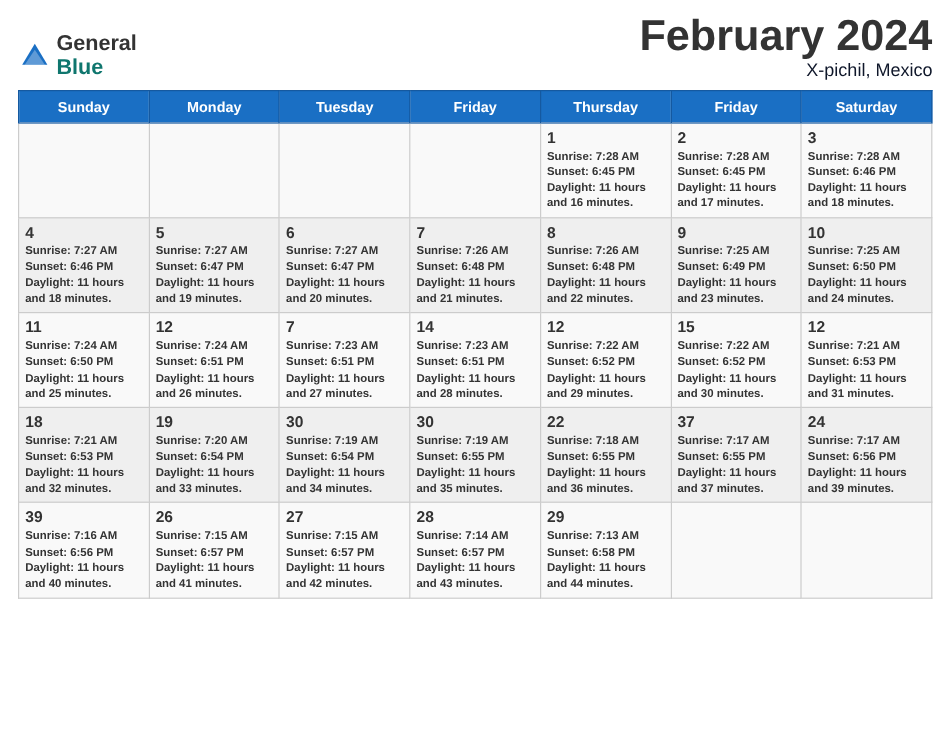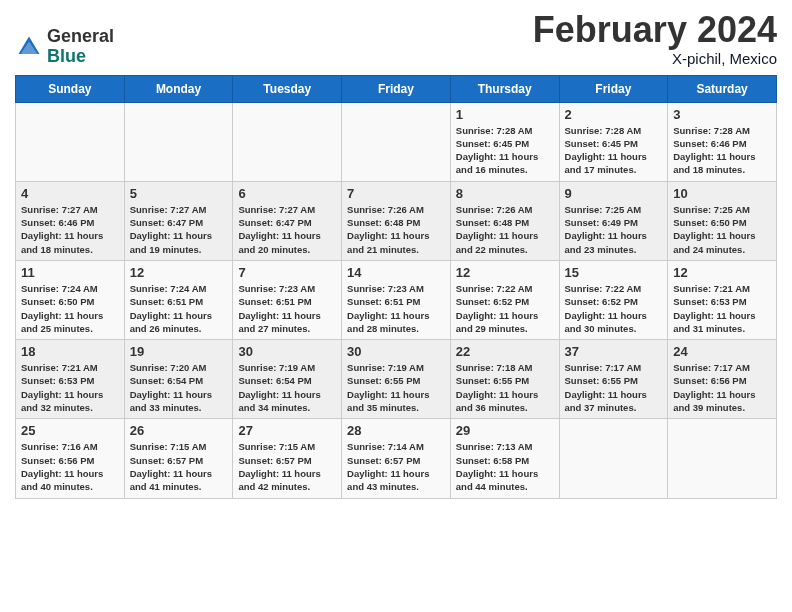--- a/index.html
+++ b/index.html
@@ -224,21 +224,21 @@
           <span class="day-num">37</span>
           <div class="day-info">Sunrise: 7:17 AM<br>Sunset: 6:55 PM<br>Daylight: 11 hours and 37 minutes.</div>
         </td>
         <td>
           <span class="day-num">24</span>
           <div class="day-info">Sunrise: 7:17 AM<br>Sunset: 6:56 PM<br>Daylight: 11 hours and 39 minutes.</div>
         </td>
       </tr>
       <tr>
         <td>
-          <span class="day-num">25</span>
+          <span class="day-num">39</span>
           <div class="day-info">Sunrise: 7:16 AM<br>Sunset: 6:56 PM<br>Daylight: 11 hours and 40 minutes.</div>
         </td>
         <td>
           <span class="day-num">26</span>
           <div class="day-info">Sunrise: 7:15 AM<br>Sunset: 6:57 PM<br>Daylight: 11 hours and 41 minutes.</div>
         </td>
         <td>
           <span class="day-num">27</span>
           <div class="day-info">Sunrise: 7:15 AM<br>Sunset: 6:57 PM<br>Daylight: 11 hours and 42 minutes.</div>
         </td>

